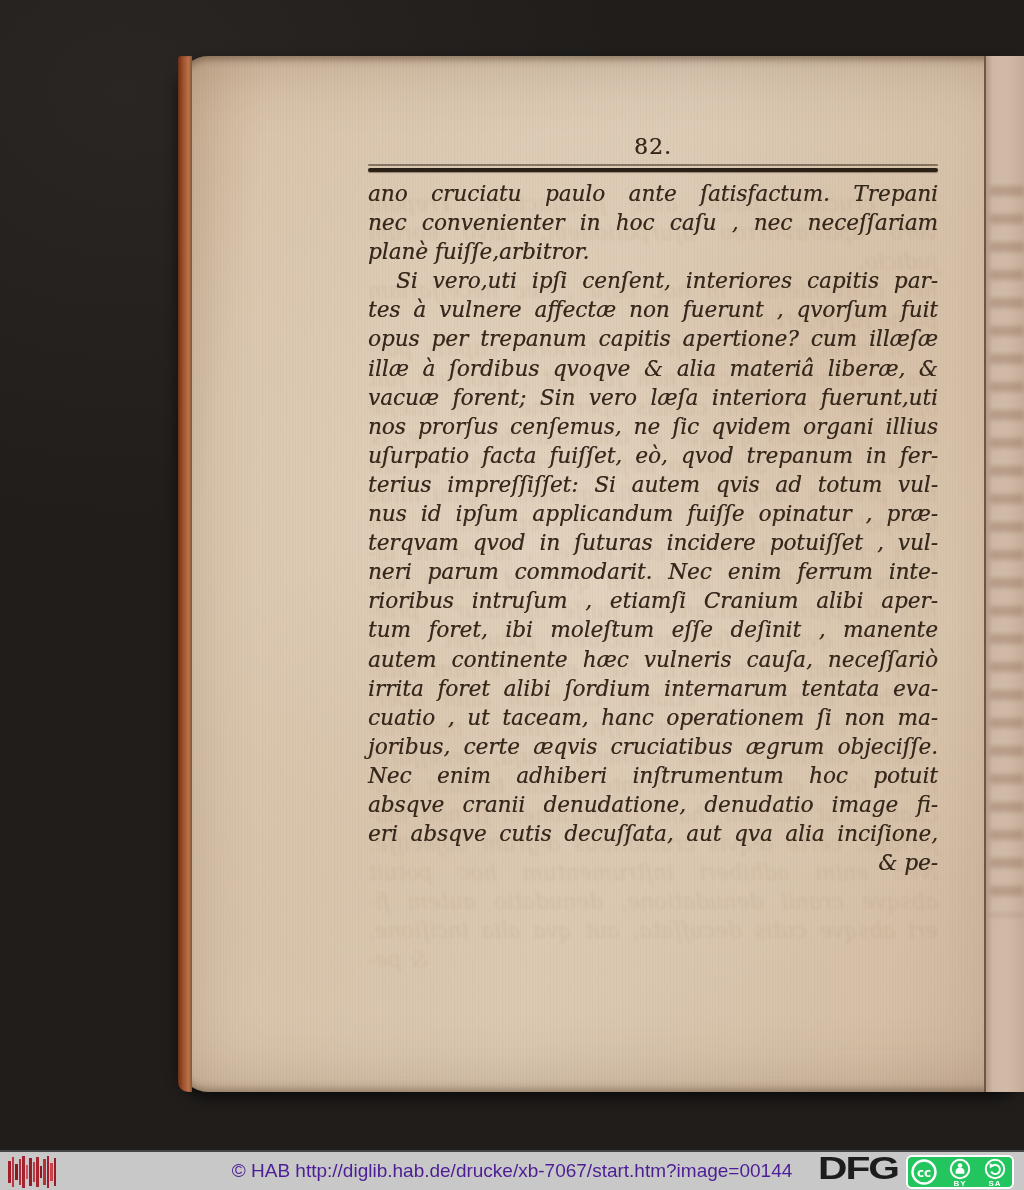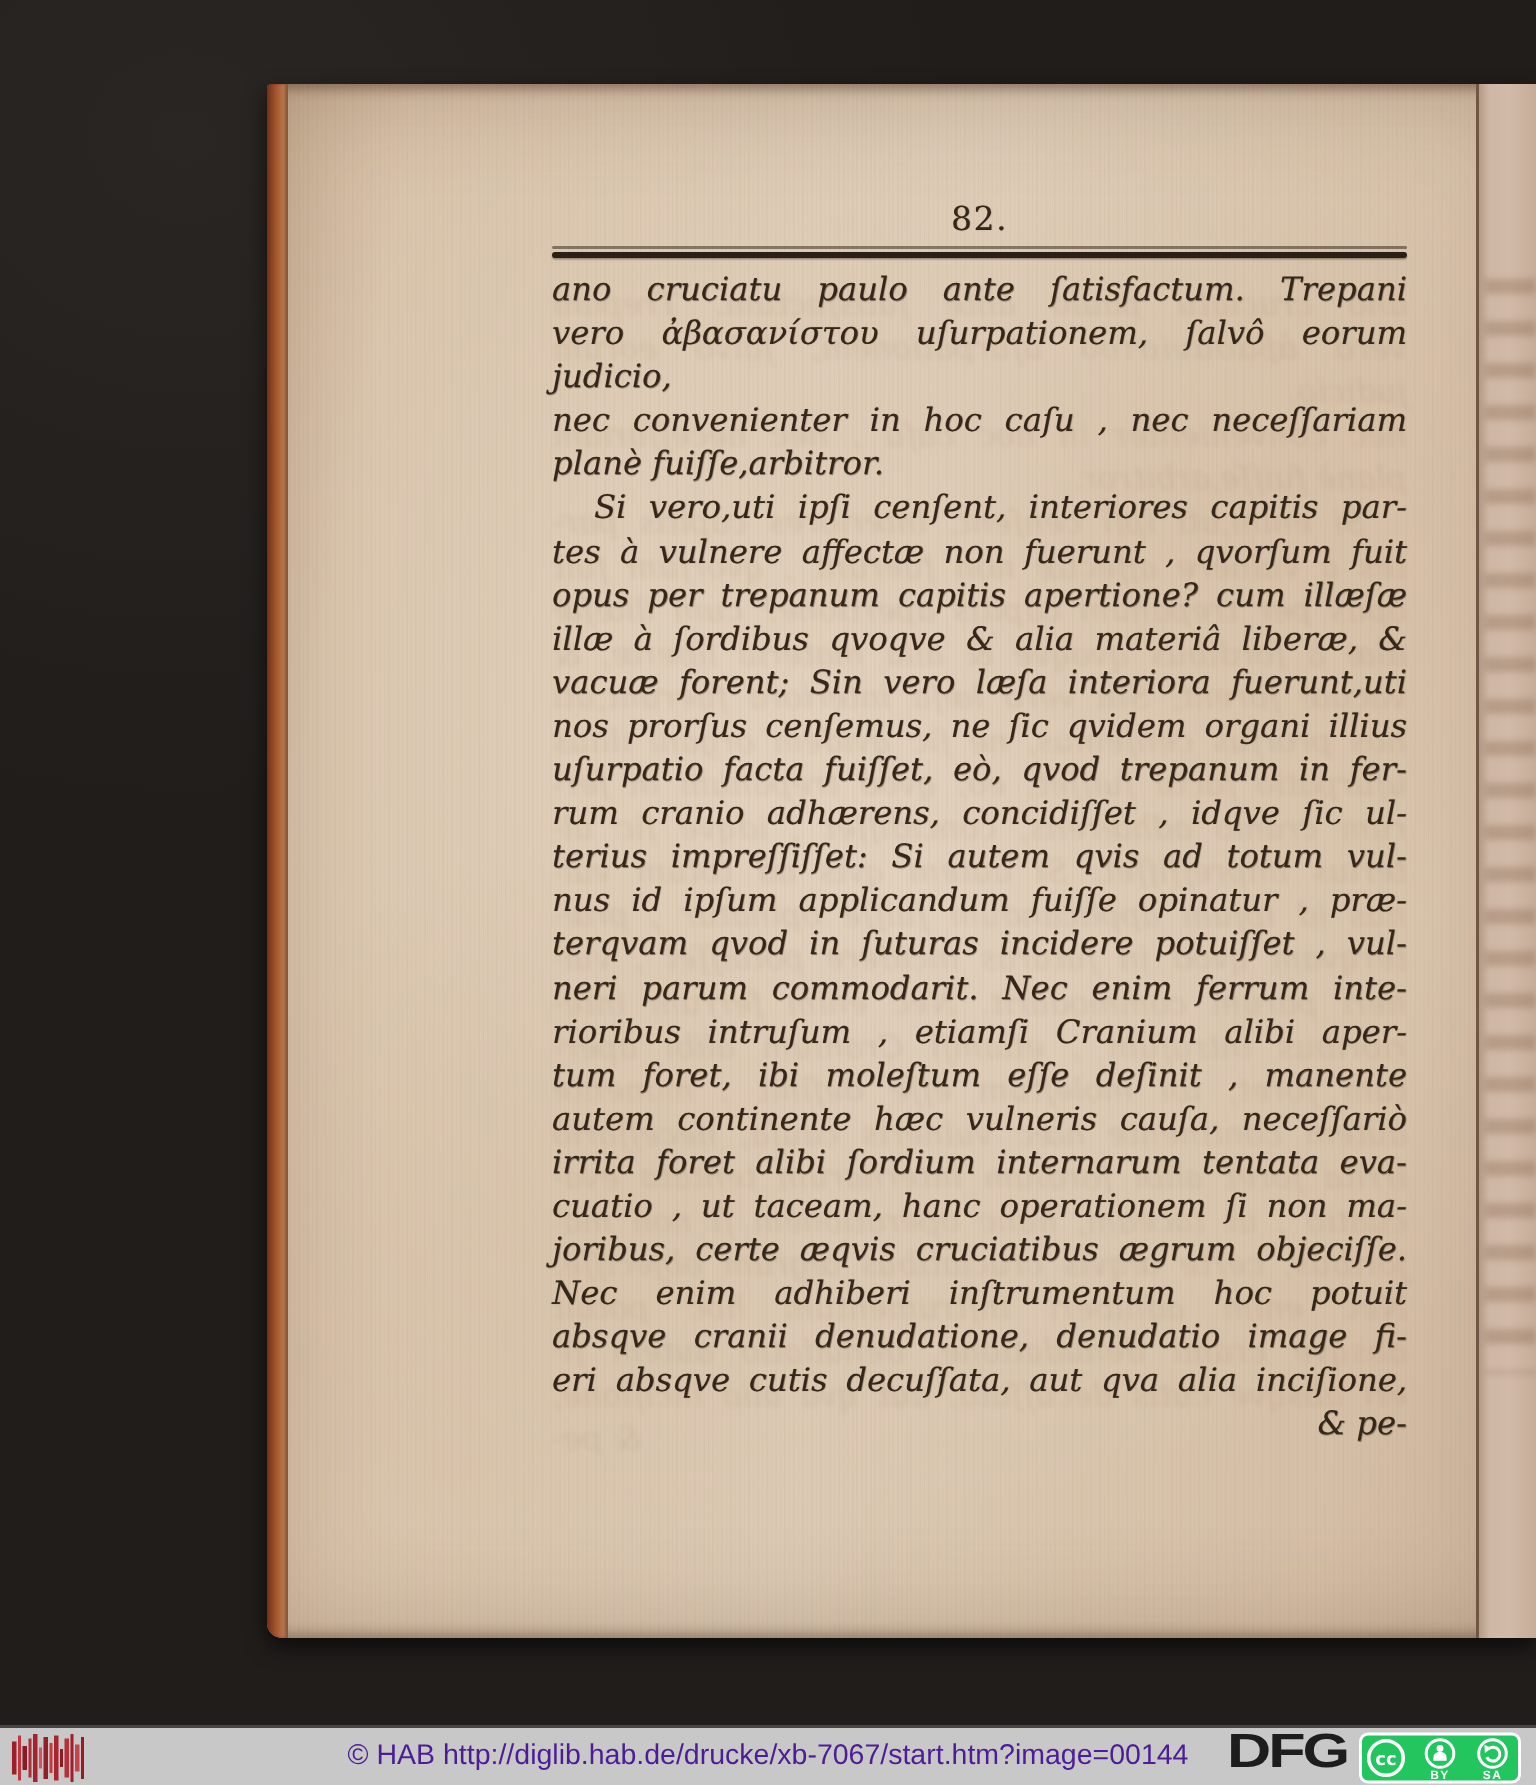--- a/index.html
+++ b/index.html
@@ -14,21 +14,21 @@
   .book-page { position:absolute; left:178px; top:56px; width:846px; height:1036px;
       border-bottom-left-radius:10px; border-top-left-radius:3px;
       background-color:#d8c3ab;
       background-image:
         repeating-linear-gradient(90deg, rgba(121,91,63,0.04) 0 1px, rgba(0,0,0,0) 1px 3px),
         radial-gradient(60% 40% at 72% 28%, rgba(187,146,112,0.16), rgba(0,0,0,0) 70%),
         radial-gradient(50% 35% at 30% 72%, rgba(187,150,118,0.12), rgba(0,0,0,0) 70%),
         radial-gradient(120% 90% at 45% 40%, rgba(255,250,240,0.22), rgba(0,0,0,0) 60%),
         linear-gradient(100deg, #c9b093 0%, #d7c1a8 10%, #dccab4 50%, #d5bfa6 85%, #cab19a 100%);
       box-shadow: inset 0 0 70px rgba(95,62,40,0.28), inset 0 4px 7px rgba(60,35,18,0.38),
-                  inset 0 -4px 7px rgba(60,35,18,0.30), 0 6px 14px rgba(0,0,0,0.6); }
+                  inset 0 -4px 7px rgba(60,35,18,0.30), 0 6px 14px rgba(0,0,0,0.6); border-radius: 31px; }
 
   .fore-edge { position:absolute; left:0; top:0; bottom:0; width:14px;
       border-bottom-left-radius:10px; border-top-left-radius:3px;
       background: linear-gradient(to right, #6e2f16 0%, #9c4f2b 35%, #bb7348 75%, #c99a72 100%);
       box-shadow: inset -2px 0 2px rgba(80,35,15,0.55); }
 
   .gutter-region { position:absolute; right:0; top:0; bottom:0; width:40px;
       background: linear-gradient(to right, rgba(105,75,52,0.38) 0, rgba(160,125,95,0.10) 22%, rgba(205,180,158,0.35) 55%, rgba(150,110,82,0.22) 100%), #d3bead; }
   .gutter-crease { position:absolute; left:0; top:0; bottom:0; width:2px; background:rgba(90,65,45,0.75); }
   .gutter-ghost-text { position:absolute; left:6px; right:0; top:120px; height:740px;
@@ -105,31 +105,29 @@
             <div class="line">irrita foret alibi ſordium internarum tentata eva-</div>
             <div class="line">cuatio , ut taceam, hanc operationem ſi non ma-</div>
             <div class="line">joribus, certe æqvis cruciatibus ægrum objeciſſe.</div>
             <div class="line">Nec enim adhiberi inſtrumentum hoc potuit</div>
             <div class="line">absqve cranii denudatione, denudatio autem fi-</div>
             <div class="line">eri absqve cutis decuſſata, aut qva alia inciſione,</div>
             <div class="line right">&amp; pe-</div>
           </div>
         <div class="text-lines">
             <div class="line">ano cruciatu paulo ante ſatisfactum. Trepani</div>
-            <div class="line">vero ἀβασανίστου uſurpationem, ſalvô eorum judicio,</div>
             <div class="line">nec convenienter in hoc caſu , nec neceſſariam</div>
             <div class="line left">planè fuiſſe,arbitror.</div>
             <div class="line indent">Si vero,uti ipſi cenſent, interiores capitis par-</div>
             <div class="line">tes à vulnere affectæ non fuerunt , qvorſum fuit</div>
             <div class="line">opus per trepanum capitis apertione? cum illæſæ</div>
             <div class="line">illæ à ſordibus qvoqve &amp; alia materiâ liberæ, &amp;</div>
             <div class="line">vacuæ forent; Sin vero læſa interiora fuerunt,uti</div>
             <div class="line">nos prorſus cenſemus, ne ſic qvidem organi illius</div>
             <div class="line">uſurpatio facta fuiſſet, eò, qvod trepanum in fer-</div>
-            <div class="line">rum cranio adhærens, concidiſſet , idqve ſic ul-</div>
             <div class="line">terius impreſſiſſet: Si autem qvis ad totum vul-</div>
             <div class="line">nus id ipſum applicandum fuiſſe opinatur , præ-</div>
             <div class="line">terqvam qvod in ſuturas incidere potuiſſet , vul-</div>
             <div class="line">neri parum commodarit. Nec enim ferrum inte-</div>
             <div class="line">rioribus intruſum , etiamſi Cranium alibi aper-</div>
             <div class="line">tum foret, ibi moleſtum eſſe deſinit , manente</div>
             <div class="line">autem continente hæc vulneris cauſa, neceſſariò</div>
             <div class="line">irrita foret alibi ſordium internarum tentata eva-</div>
             <div class="line">cuatio , ut taceam, hanc operationem ſi non ma-</div>
             <div class="line">joribus, certe æqvis cruciatibus ægrum objeciſſe.</div>

